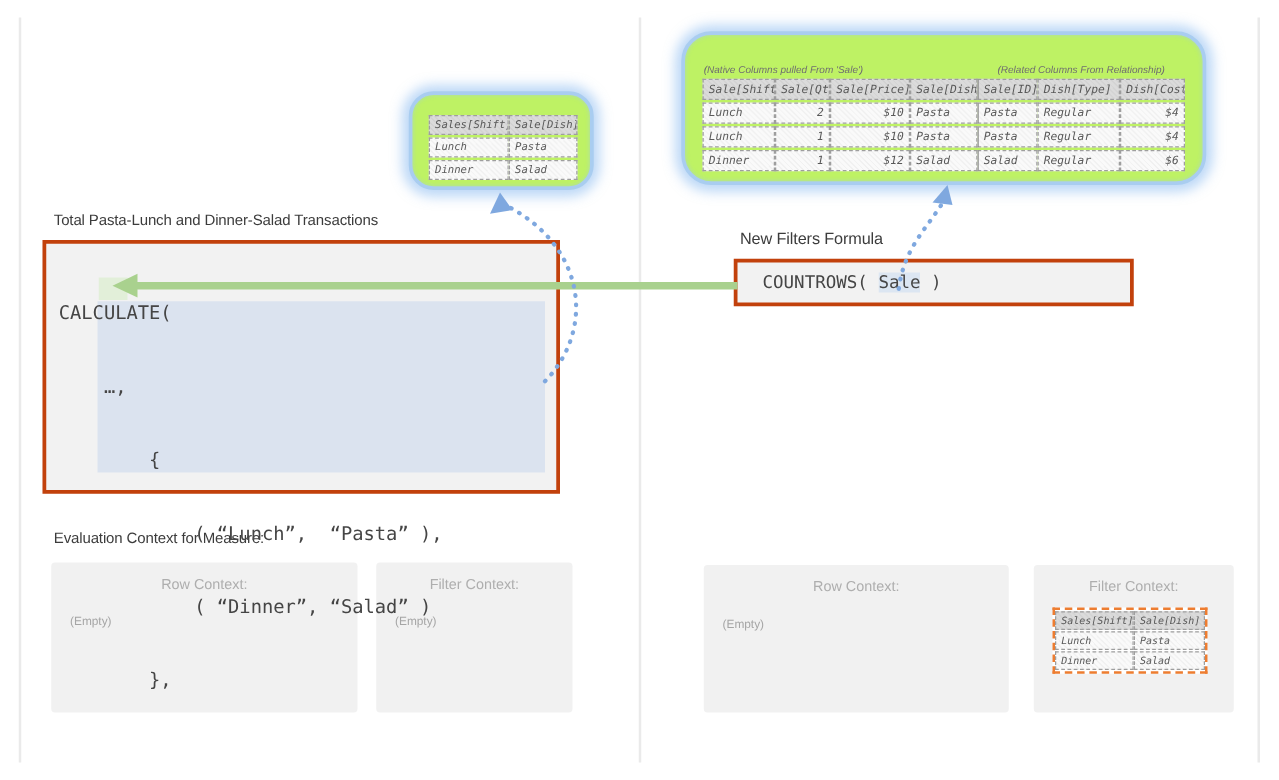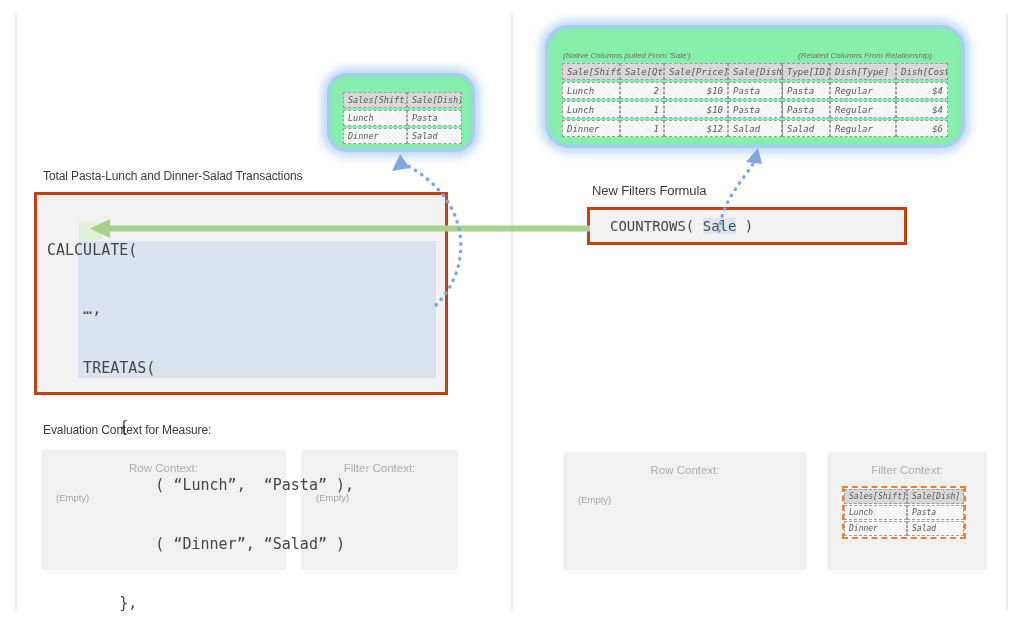--- a/index.html
+++ b/index.html
@@ -5,21 +5,21 @@
   * { margin:0; padding:0; box-sizing:border-box; }
   html,body { background:#ffffff; }
   .canvas {
     position:relative; width:1023px; height:624px; overflow:hidden;
     background:#ffffff; font-family:"Liberation Sans", sans-serif;
   }
   .vline { position:absolute; top:14px; height:596px; width:2px; background:#eaeaea; }
 
   
   .bubble {
-    position:absolute; background:#86efac; border:3px solid #a9cdf0; border-radius:24px;
+    position:absolute; background:#bef264; border:3px solid #a9cdf0; border-radius:24px;
     box-shadow:0 0 9px 5px rgba(125,180,240,.5), inset 0 0 3px 1px rgba(160,200,245,.35);
   }
 
   
   table.dax { border-collapse:separate; border-spacing:0 2px; table-layout:fixed; }
   table.dax td, table.dax th {
     font-family:"DejaVu Sans Mono", monospace; font-style:italic; font-weight:normal;
     color:#595959; text-align:left; padding:2px 4px; overflow:hidden; white-space:nowrap;
     border:1px dashed #9e9e9e;
     background-image:repeating-linear-gradient(45deg, rgba(0,0,0,.04) 0 1px, transparent 1px 3px);
@@ -83,21 +83,21 @@
           <col style="width:48px">
           <col style="width:66px">
           <col style="width:52px">
         </colgroup>
       <tbody>
           <tr>
         <th>Sale[Shift]</th>
         <th>Sale[Qty]</th>
         <th>Sale[Price]</th>
         <th>Sale[Dish]</th>
-        <th class="grp">Type[ID]</th>
+        <th class="grp">Sale[ID]</th>
         <th>Dish[Type]</th>
         <th>Dish[Cost]</th>
       </tr>
       <tr>
         <td>Lunch</td>
         <td class="num">2</td>
         <td class="num">$10</td>
         <td>Pasta</td>
         <td class="grp">Pasta</td>
         <td>Regular</td>
@@ -149,21 +149,20 @@
   </div>
 
   <div class="heading" style="left:43px; top:169px;">Total Pasta-Lunch and Dinner-Salad Transactions</div>
 
   <div class="code-box" style="left:34px; top:192px; width:414px; height:203px;">
     <div class="hl-green-token"></div>
     <div class="hl-blue-block"></div>
     <div class="code-pre">
       <div class="code-line">CALCULATE(</div>
       <div class="code-line">    …,</div>
-      <div class="code-line">    TREATAS(</div>
       <div class="code-line">        {</div>
       <div class="code-line">            ( “Lunch”,  “Pasta” ),</div>
       <div class="code-line">            ( “Dinner”, “Salad” )</div>
       <div class="code-line">        },</div>
       
       
       
     </div>
   </div>
 

